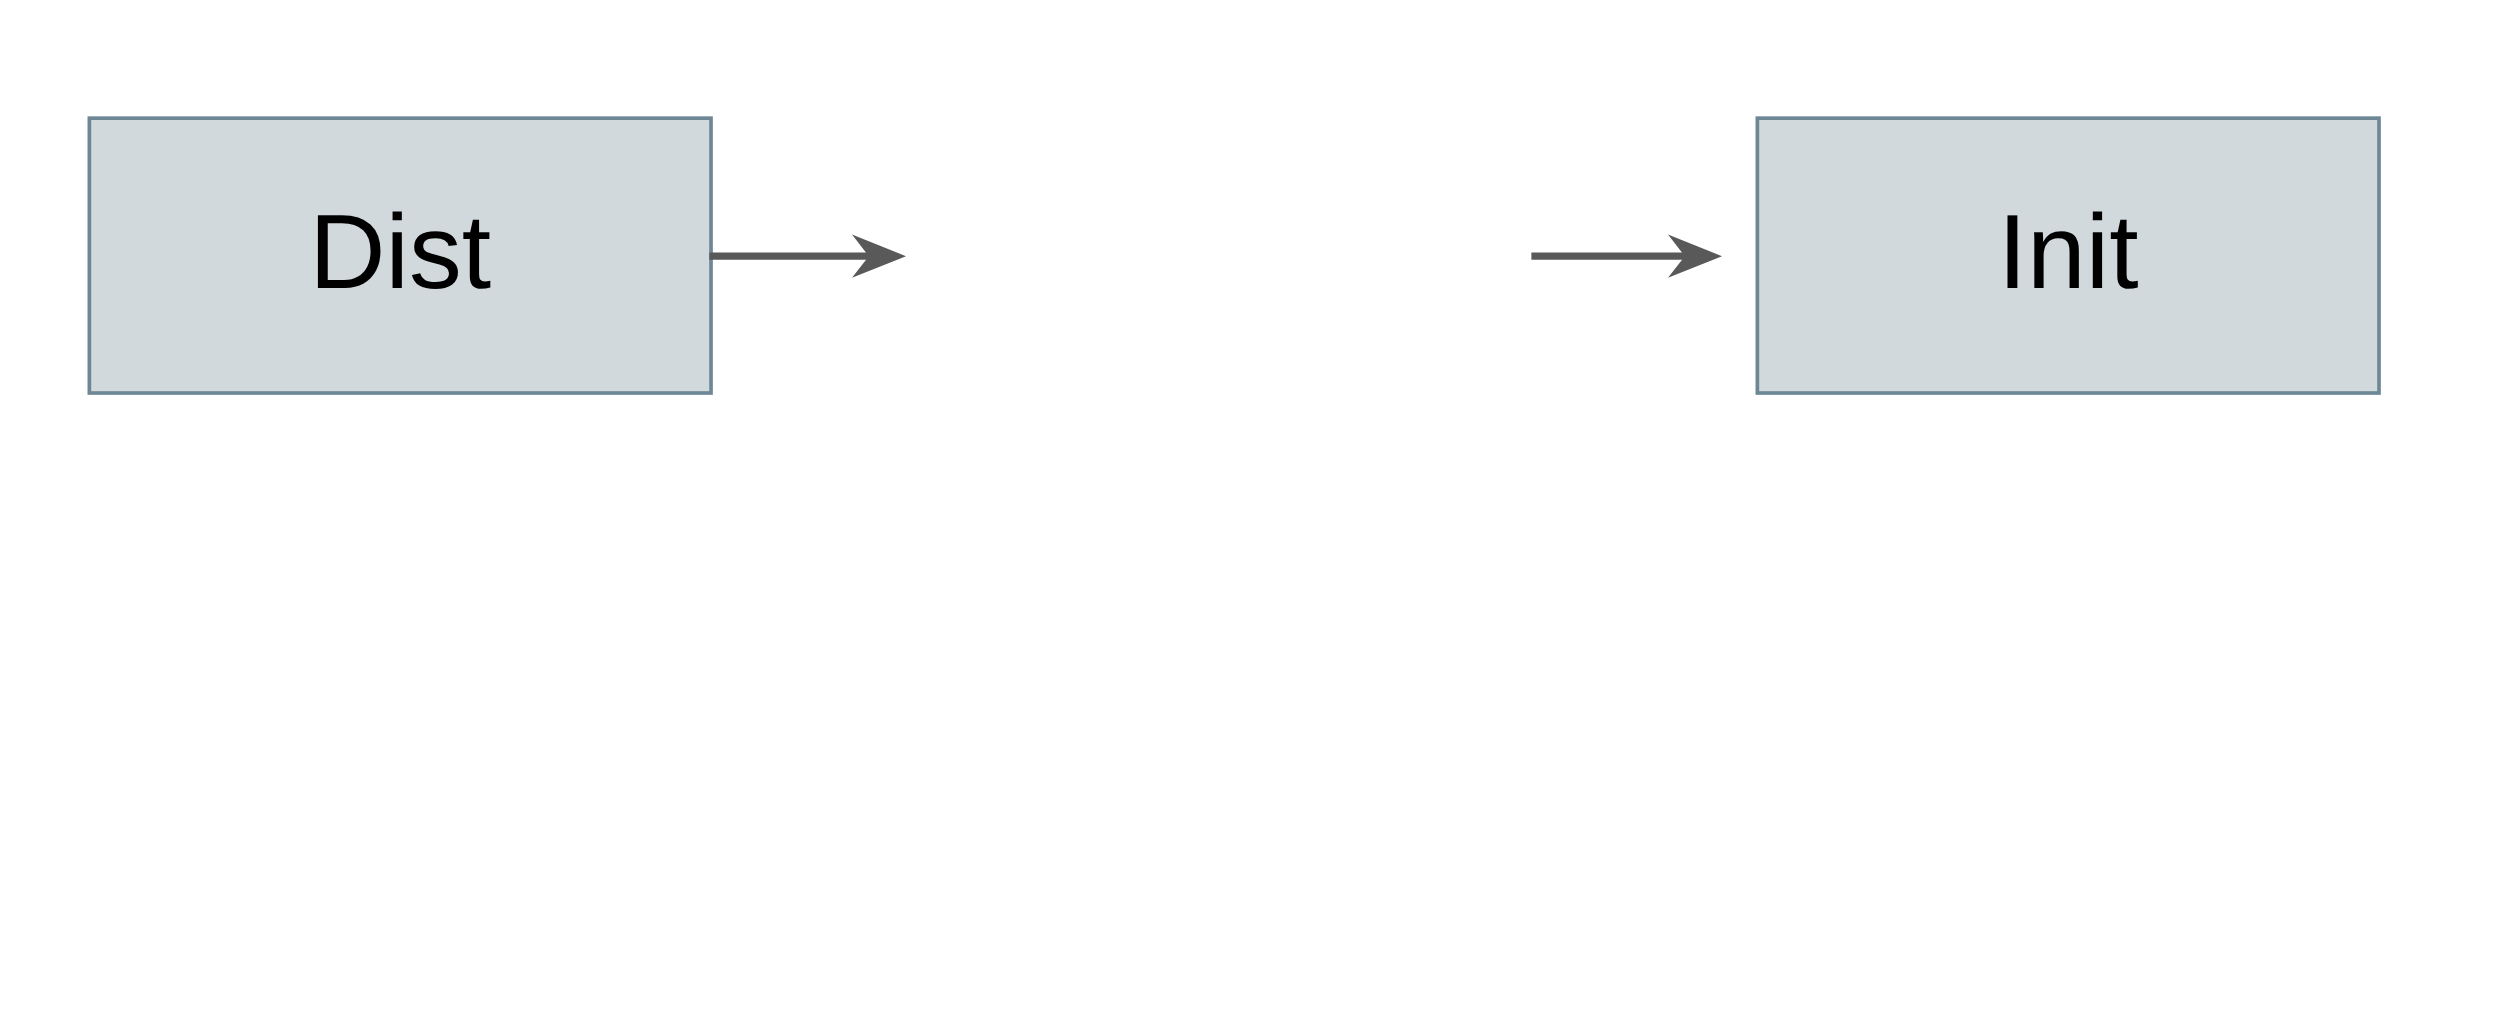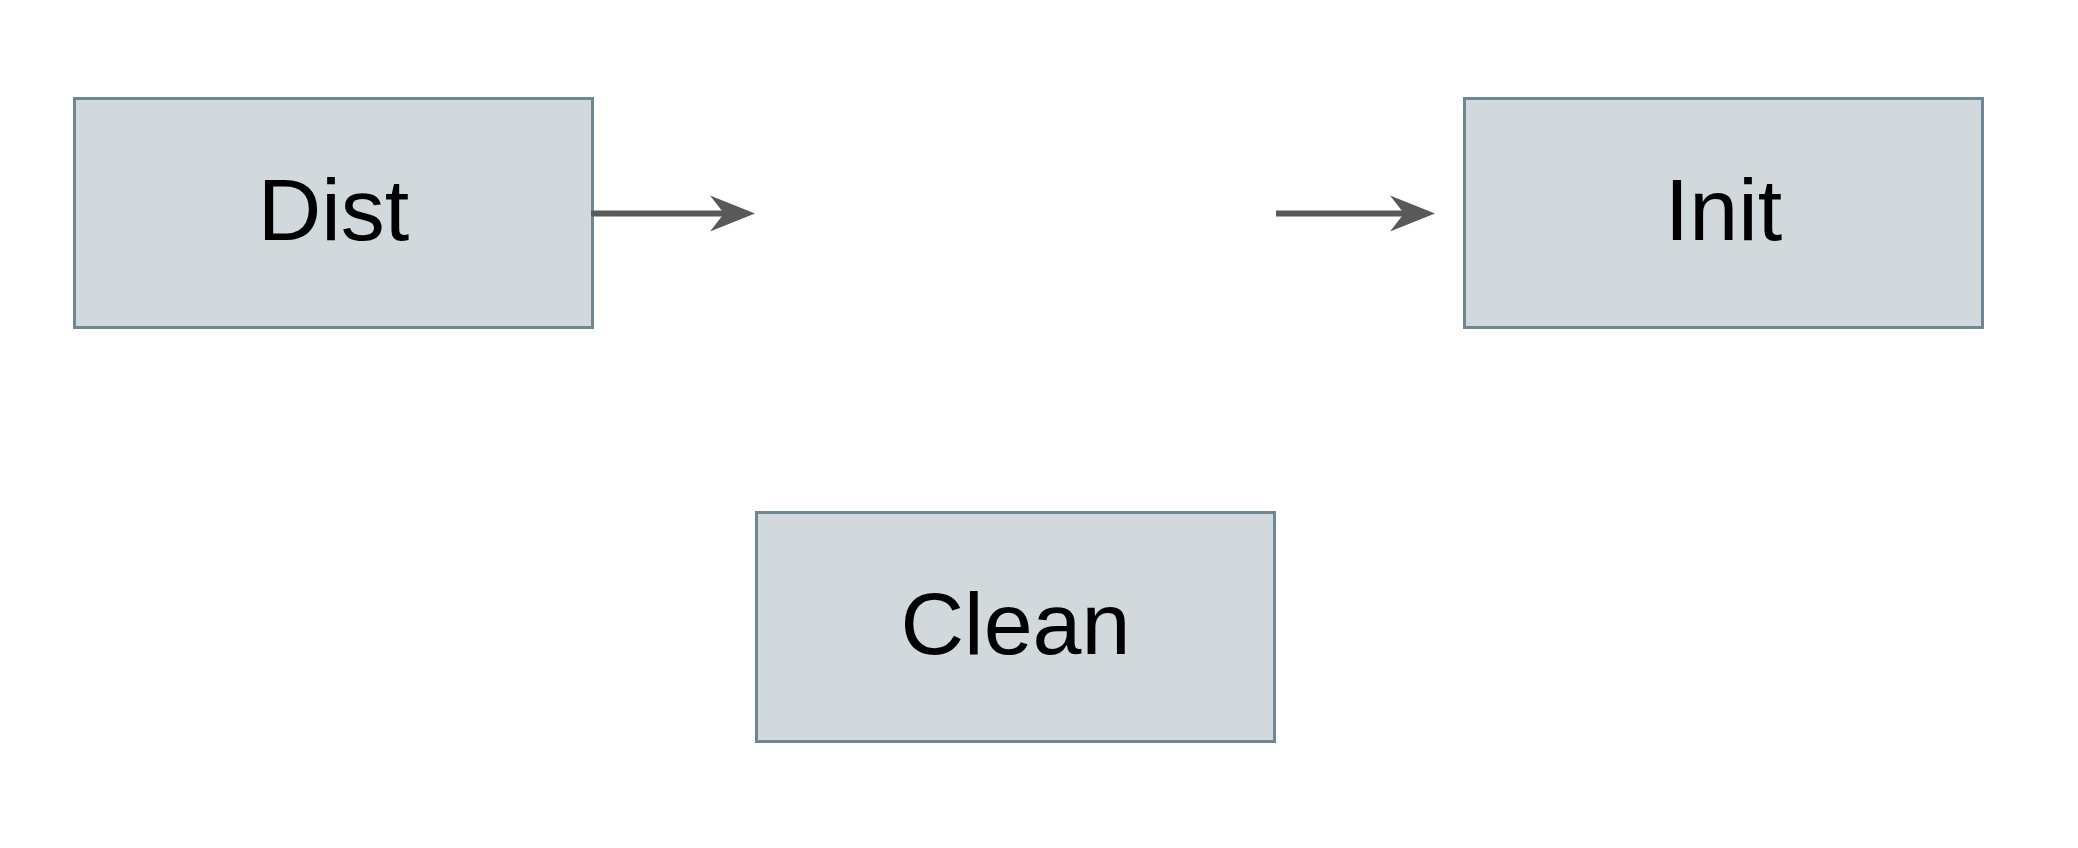--- a/index.html
+++ b/index.html
@@ -57,23 +57,20 @@
 
   <div class="node" id="node-dist">
     <span class="label">Dist</span>
   </div>
 
 
   <div class="node" id="node-init">
     <span class="label">Init</span>
   </div>
 
-  <div class="node" id="node-clean">
-    <span class="label">Clean</span>
-  </div>
 
   <div class="edge" id="edge-dist-compile">
     <svg viewBox="0 0 164 57" xmlns="http://www.w3.org/2000/svg">
       <line x1="0" y1="28.5" x2="134" y2="28.5"></line>
       <polygon points="164,28.5 119,10.5 133,28.5 119,46.5"></polygon>
     </svg>
   </div>
 
   <div class="edge" id="edge-compile-init">
     <svg viewBox="0 0 159 57" xmlns="http://www.w3.org/2000/svg">

